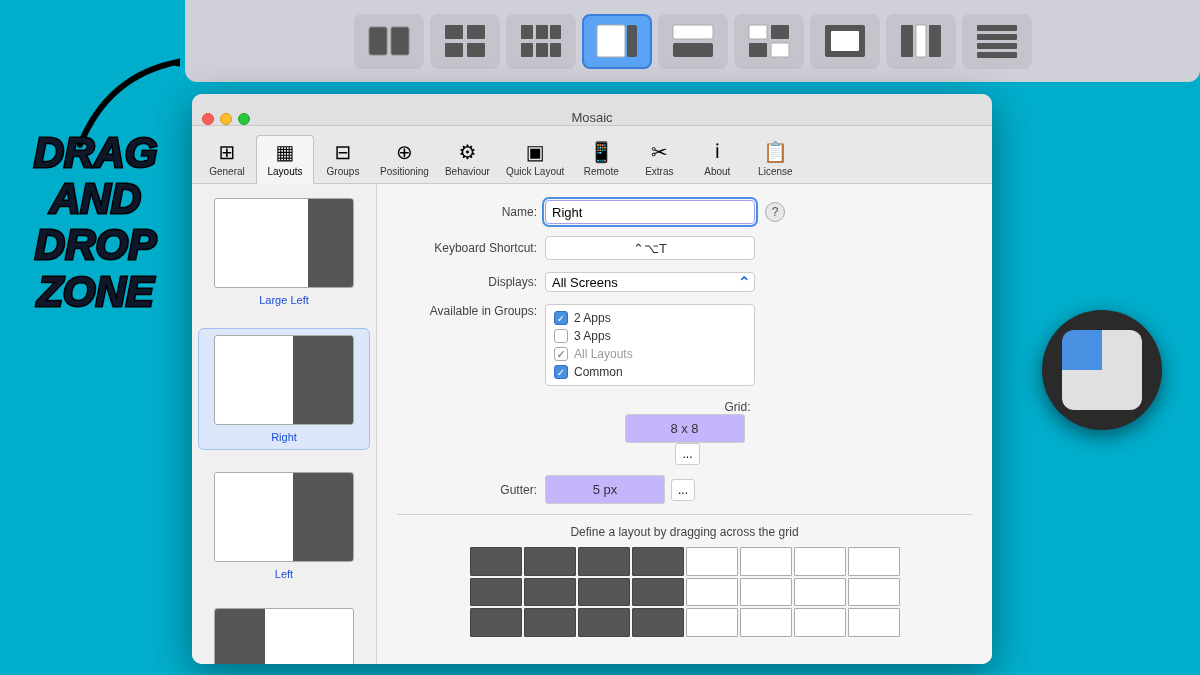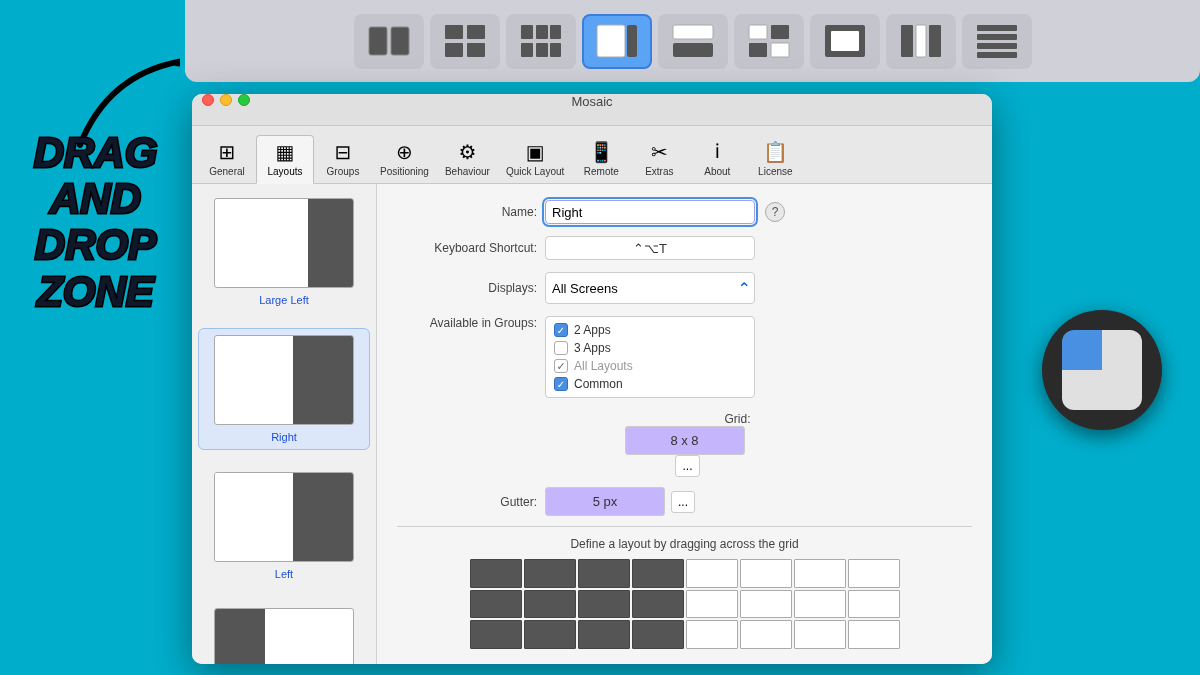--- a/index.html
+++ b/index.html
@@ -82,21 +82,21 @@
       border-radius: 10px;
       box-shadow: 0 10px 40px rgba(0,0,0,0.4);
       overflow: hidden;
     }
 
     
     .titlebar {
       height: 32px;
       background: #e0e0e0;
       display: flex;
-      align-items: flex-start;
+      align-items: flex-end;
       justify-content: center;
       position: relative;
       border-bottom: 1px solid #c8c8c8;
     }
     .traffic-lights {
       position: absolute;
       left: 10px;
       display: flex;
       gap: 6px;
     }
@@ -275,21 +275,21 @@
       align-items: center;
       justify-content: center;
       color: #333;
     }
     .form-select-wrap {
       position: relative;
       width: 210px;
     }
     .form-select {
       width: 100%;
-      height: 32px;
+      height: 20px;
       border: 1px solid #ccc;
       border-radius: 4px;
       padding: 0 24px 0 6px;
       font-size: 13px;
       background: white;
       appearance: none;
       cursor: pointer;
     }
     .select-arrow {
       position: absolute;

